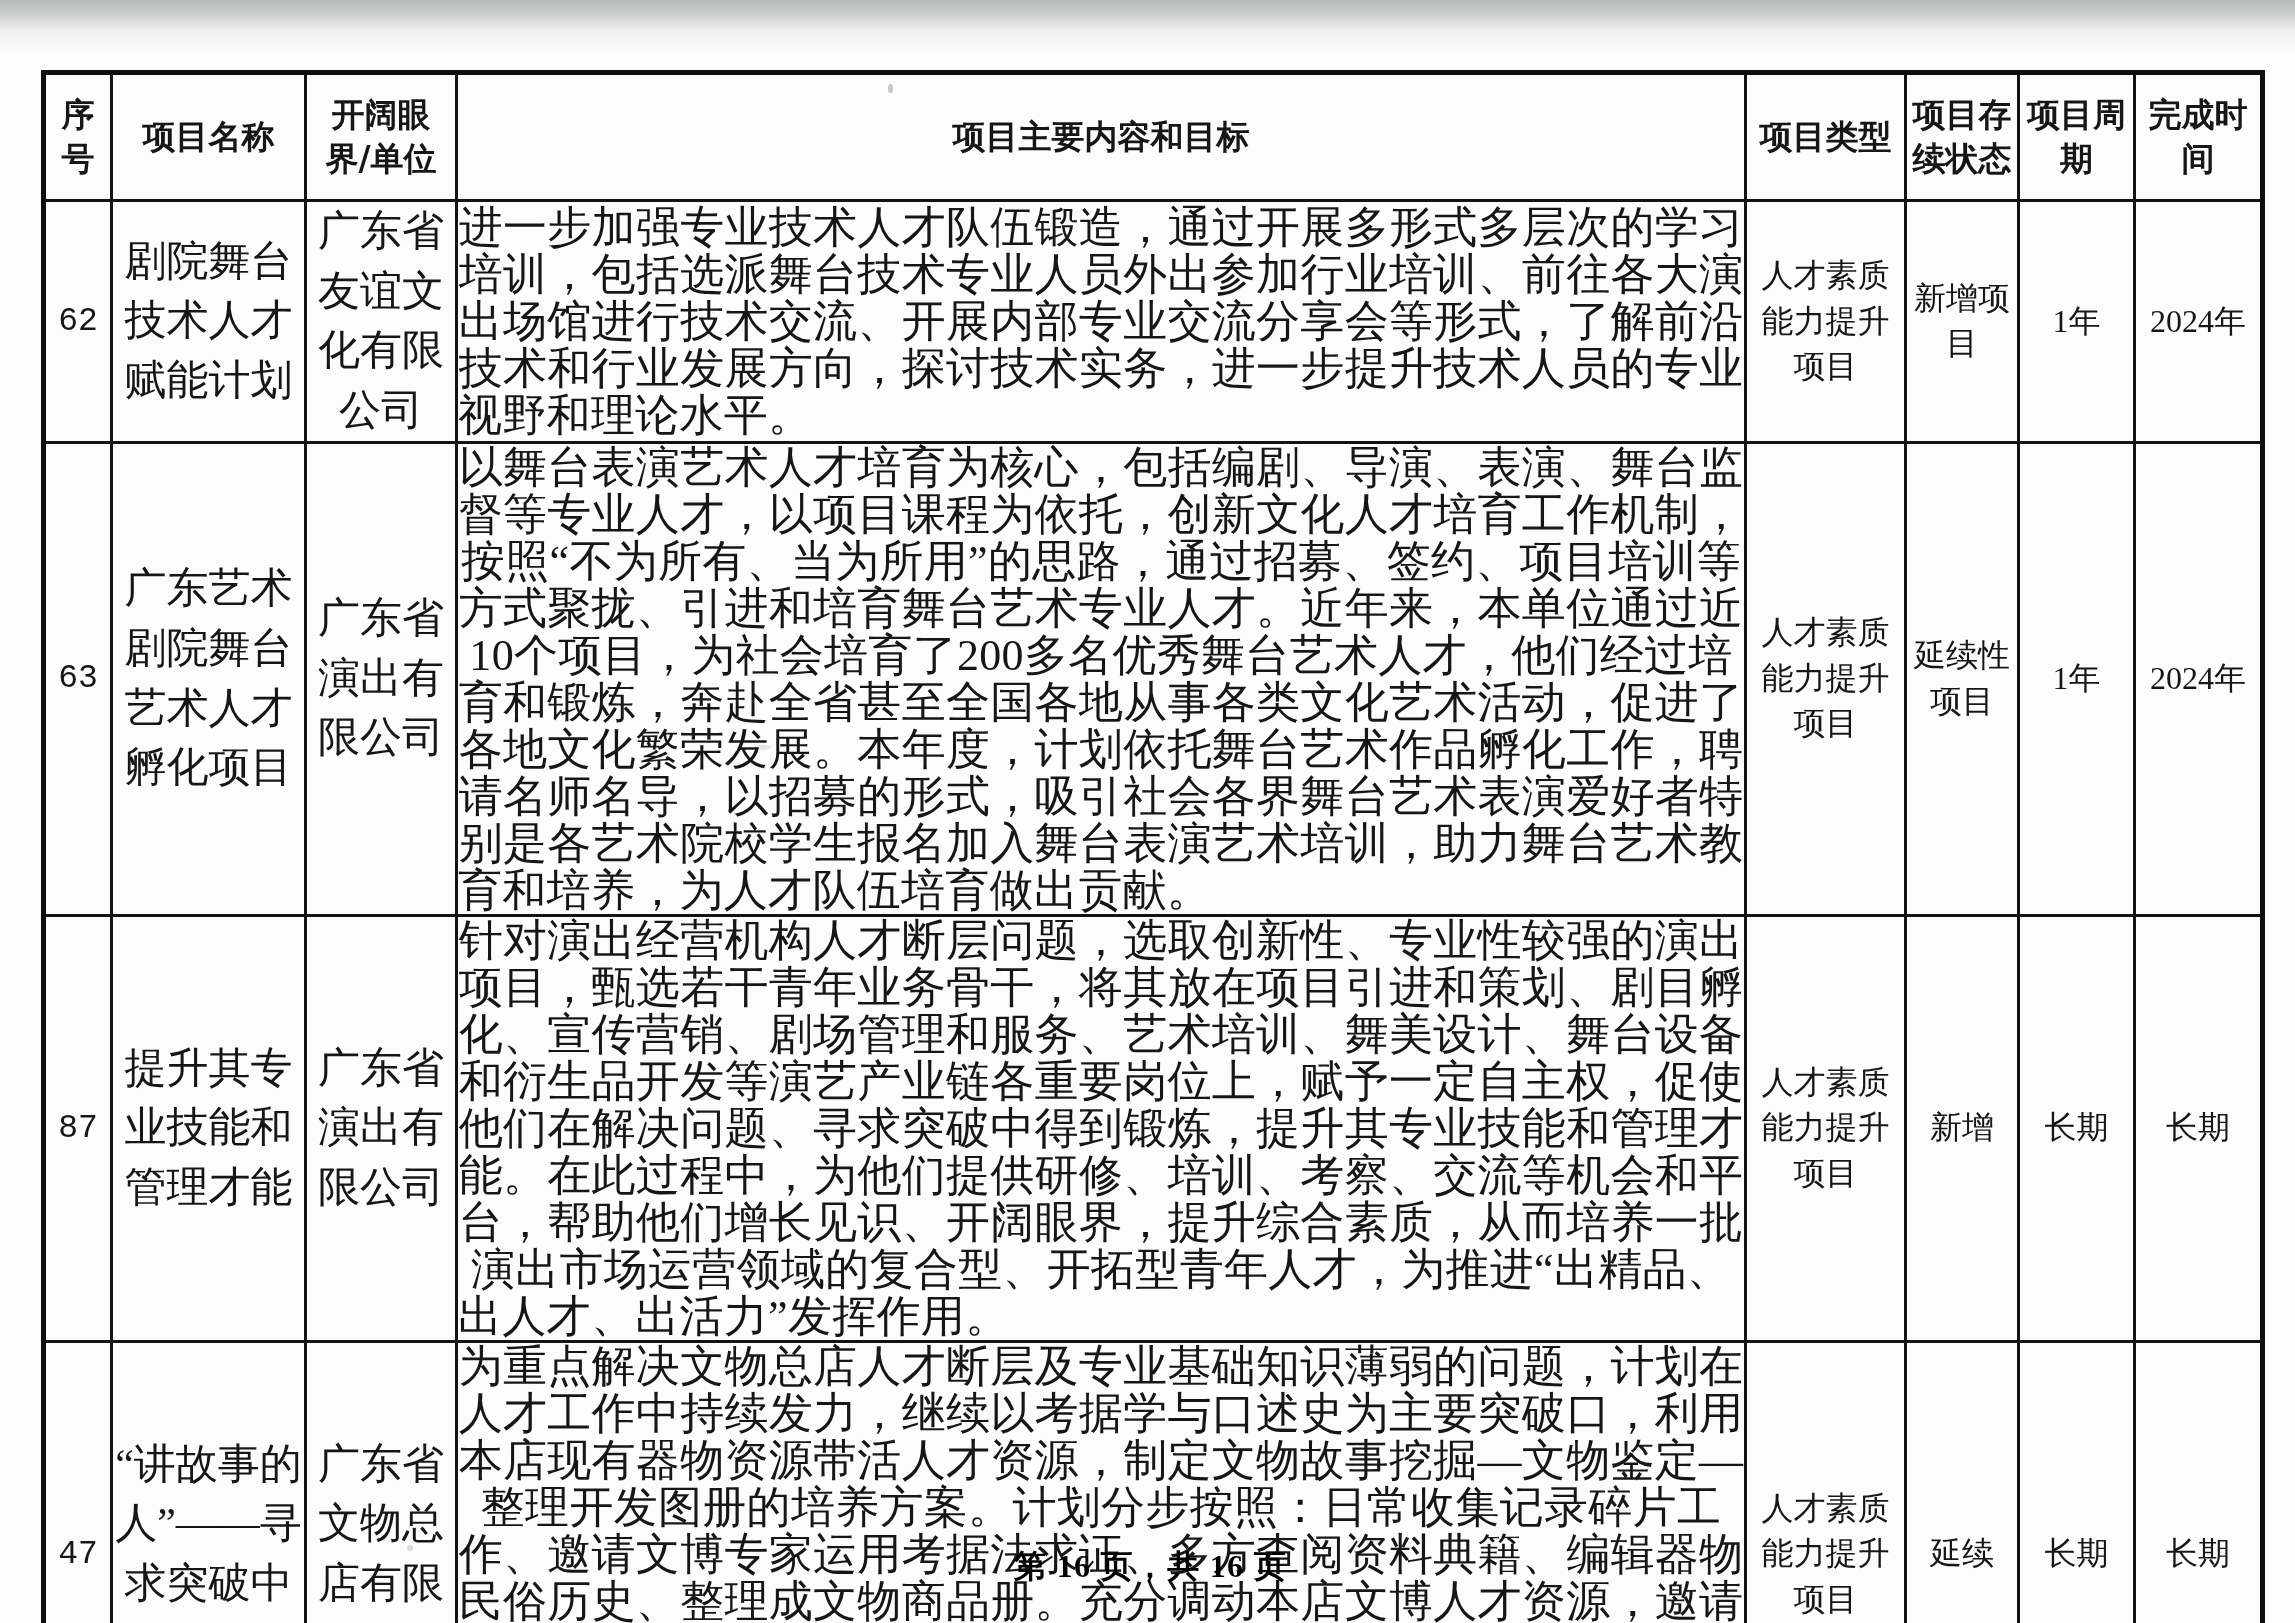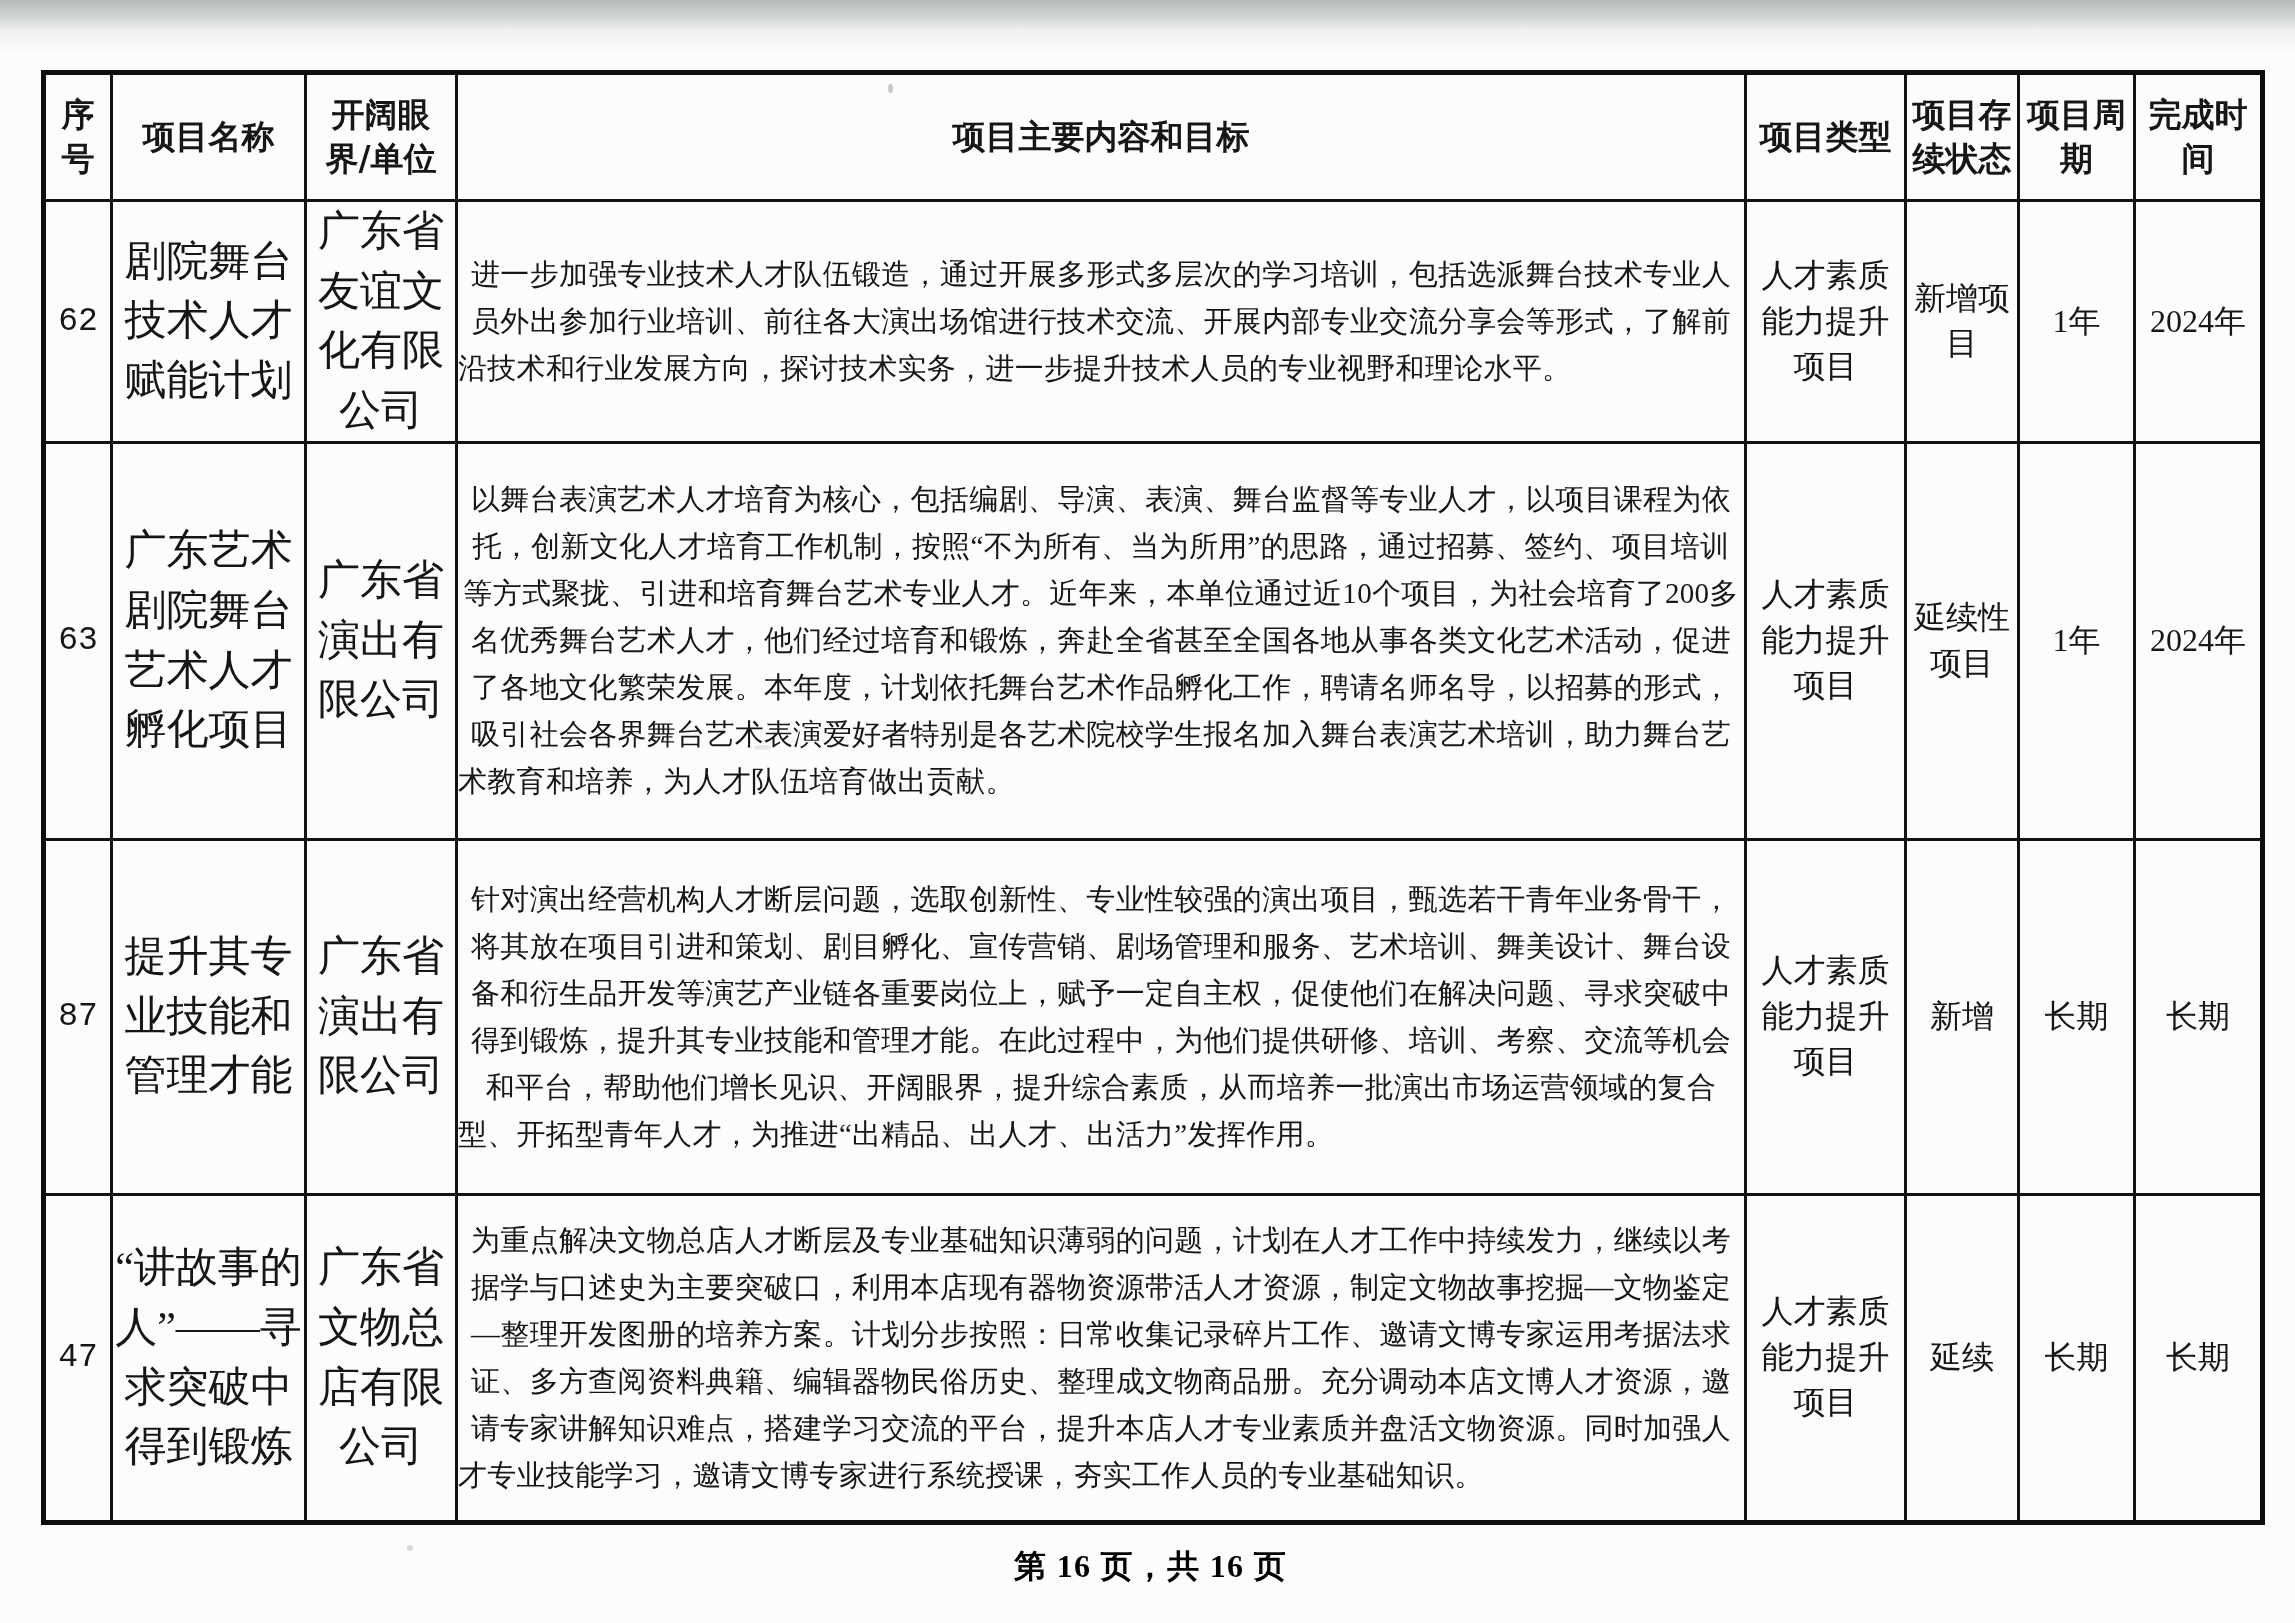--- a/index.html
+++ b/index.html
@@ -68,21 +68,21 @@
     font-family: Liberation Mono, monospace;
   }
   td.c-name, td.c-unit {
     font-size: 42px;
     line-height: 1.42;
     padding: 4px 6.6px;
   }
   td.c-content {
     text-align: justify;
     text-align-last: left;
-    font-size: 29px;
+    font-size: 44px;
     line-height: 47px;
     padding: 6.6px 10.5px 6.6px 9.2px;
     letter-spacing: 0.3px;
   }
   td.c-type, td.c-status, td.c-cycle, td.c-finish {
     font-size: 32px;
     line-height: 1.42;
     padding: 2.6px 1.3px;
   }
   .footer {

